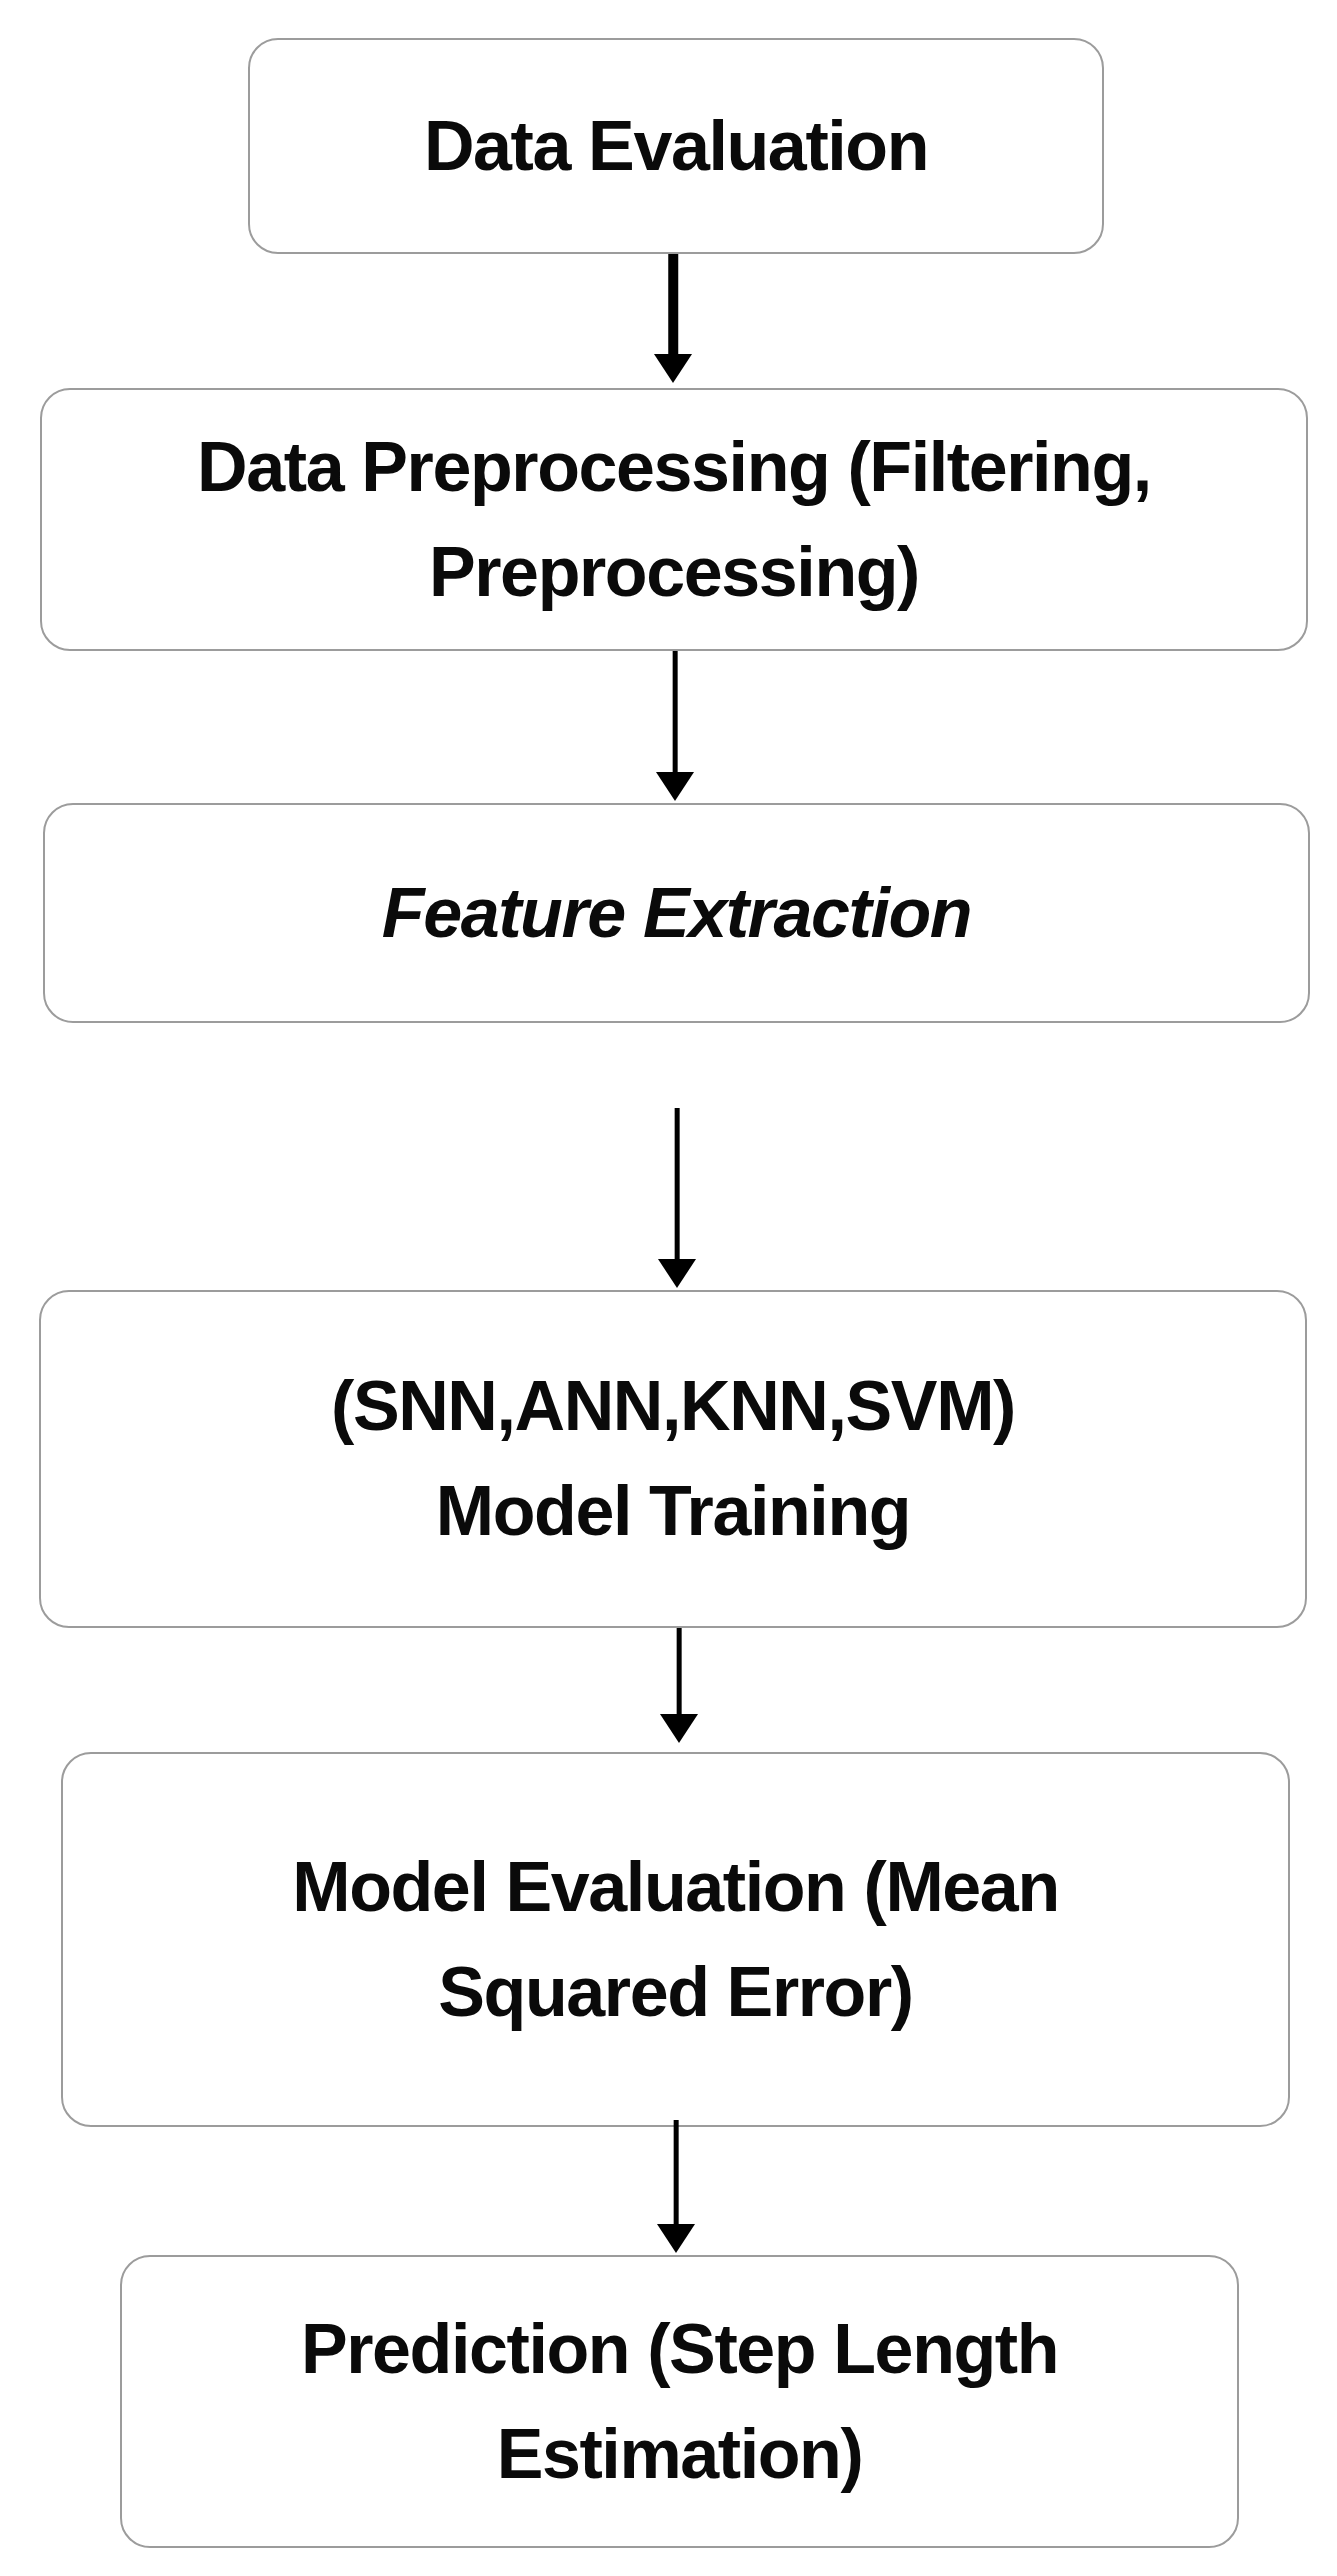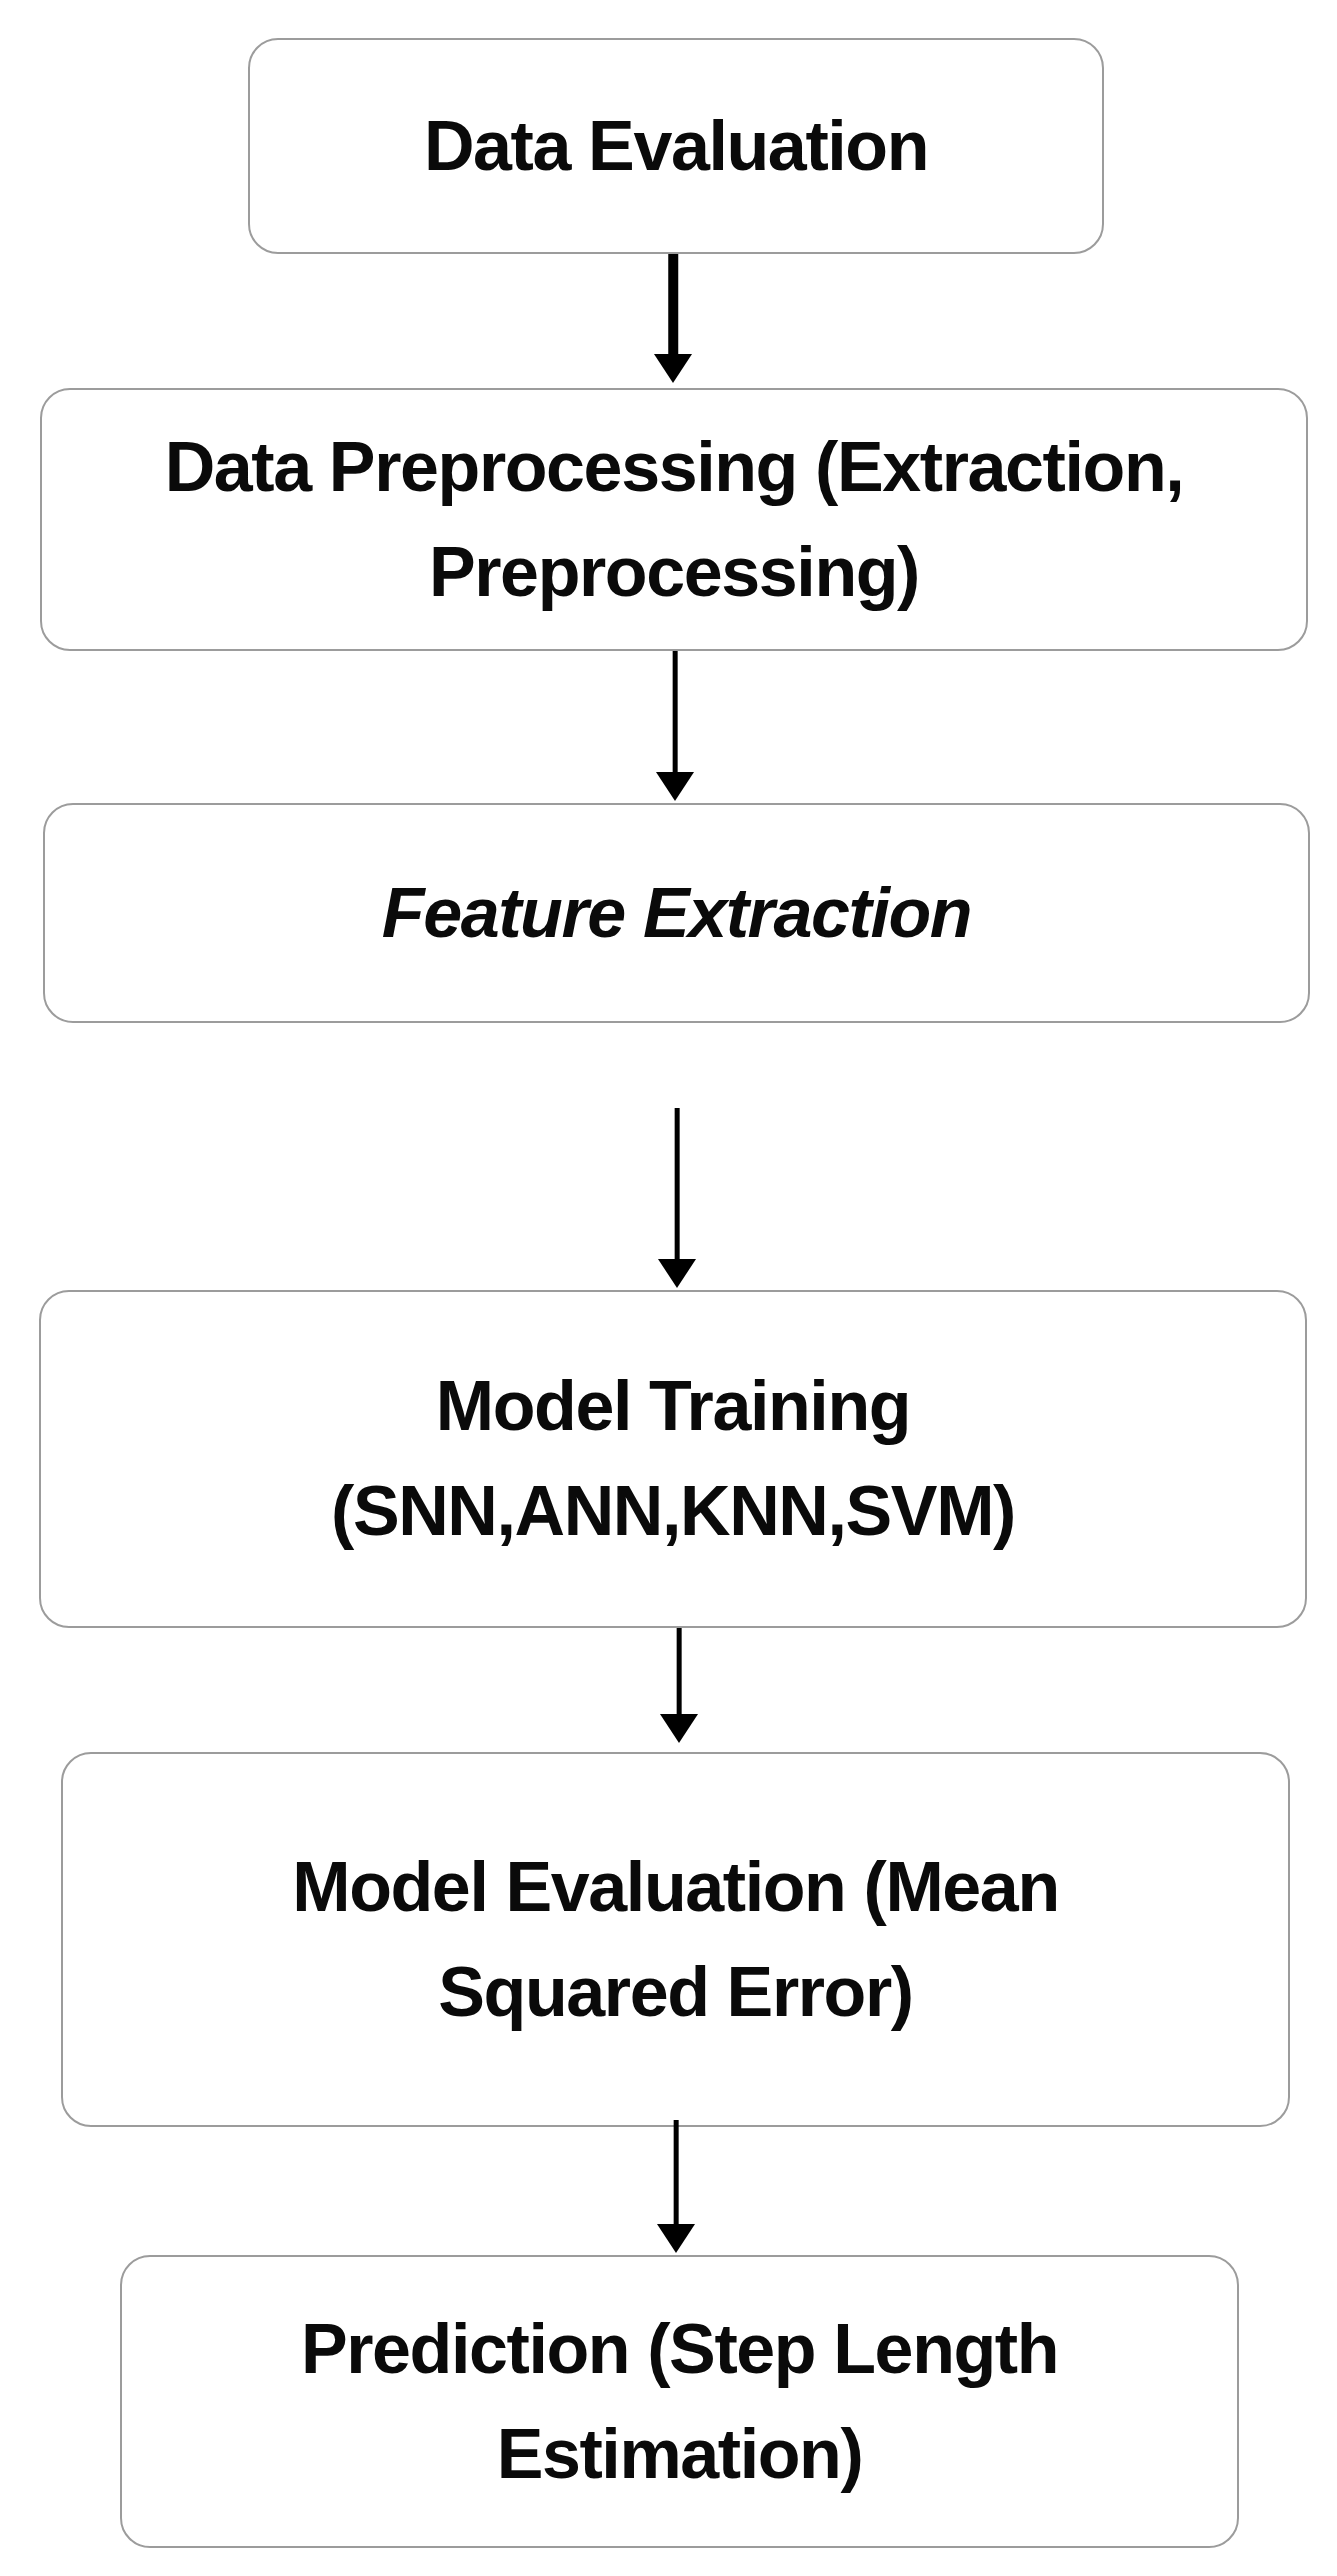--- a/index.html
+++ b/index.html
@@ -90,41 +90,41 @@
   <div class="node" id="n0">
     <span class="line">Data Evaluation</span>
   </div>
 
   <div class="arrow thick" id="a0">
     <span class="shaft"></span>
     <span class="head"></span>
   </div>
 
   <div class="node" id="n1">
-    <span class="line">Data Preprocessing (Extraction,</span>
+    <span class="line">Data Preprocessing (Filtering,</span>
     <span class="line">Preprocessing)</span>
   </div>
 
   <div class="arrow thin" id="a1">
     <span class="shaft"></span>
     <span class="head"></span>
   </div>
 
   <div class="node" id="n2">
     <span class="line">Feature Extraction</span>
   </div>
 
   <div class="arrow thin" id="a2">
     <span class="shaft"></span>
     <span class="head"></span>
   </div>
 
   <div class="node" id="n3">
+    <span class="line">(SNN,ANN,KNN,SVM)</span>
     <span class="line">Model Training</span>
-    <span class="line">(SNN,ANN,KNN,SVM)</span>
   </div>
 
   <div class="arrow thin" id="a3">
     <span class="shaft"></span>
     <span class="head"></span>
   </div>
 
   <div class="node" id="n4">
     <span class="line">Model Evaluation (Mean</span>
     <span class="line">Squared Error)</span>

